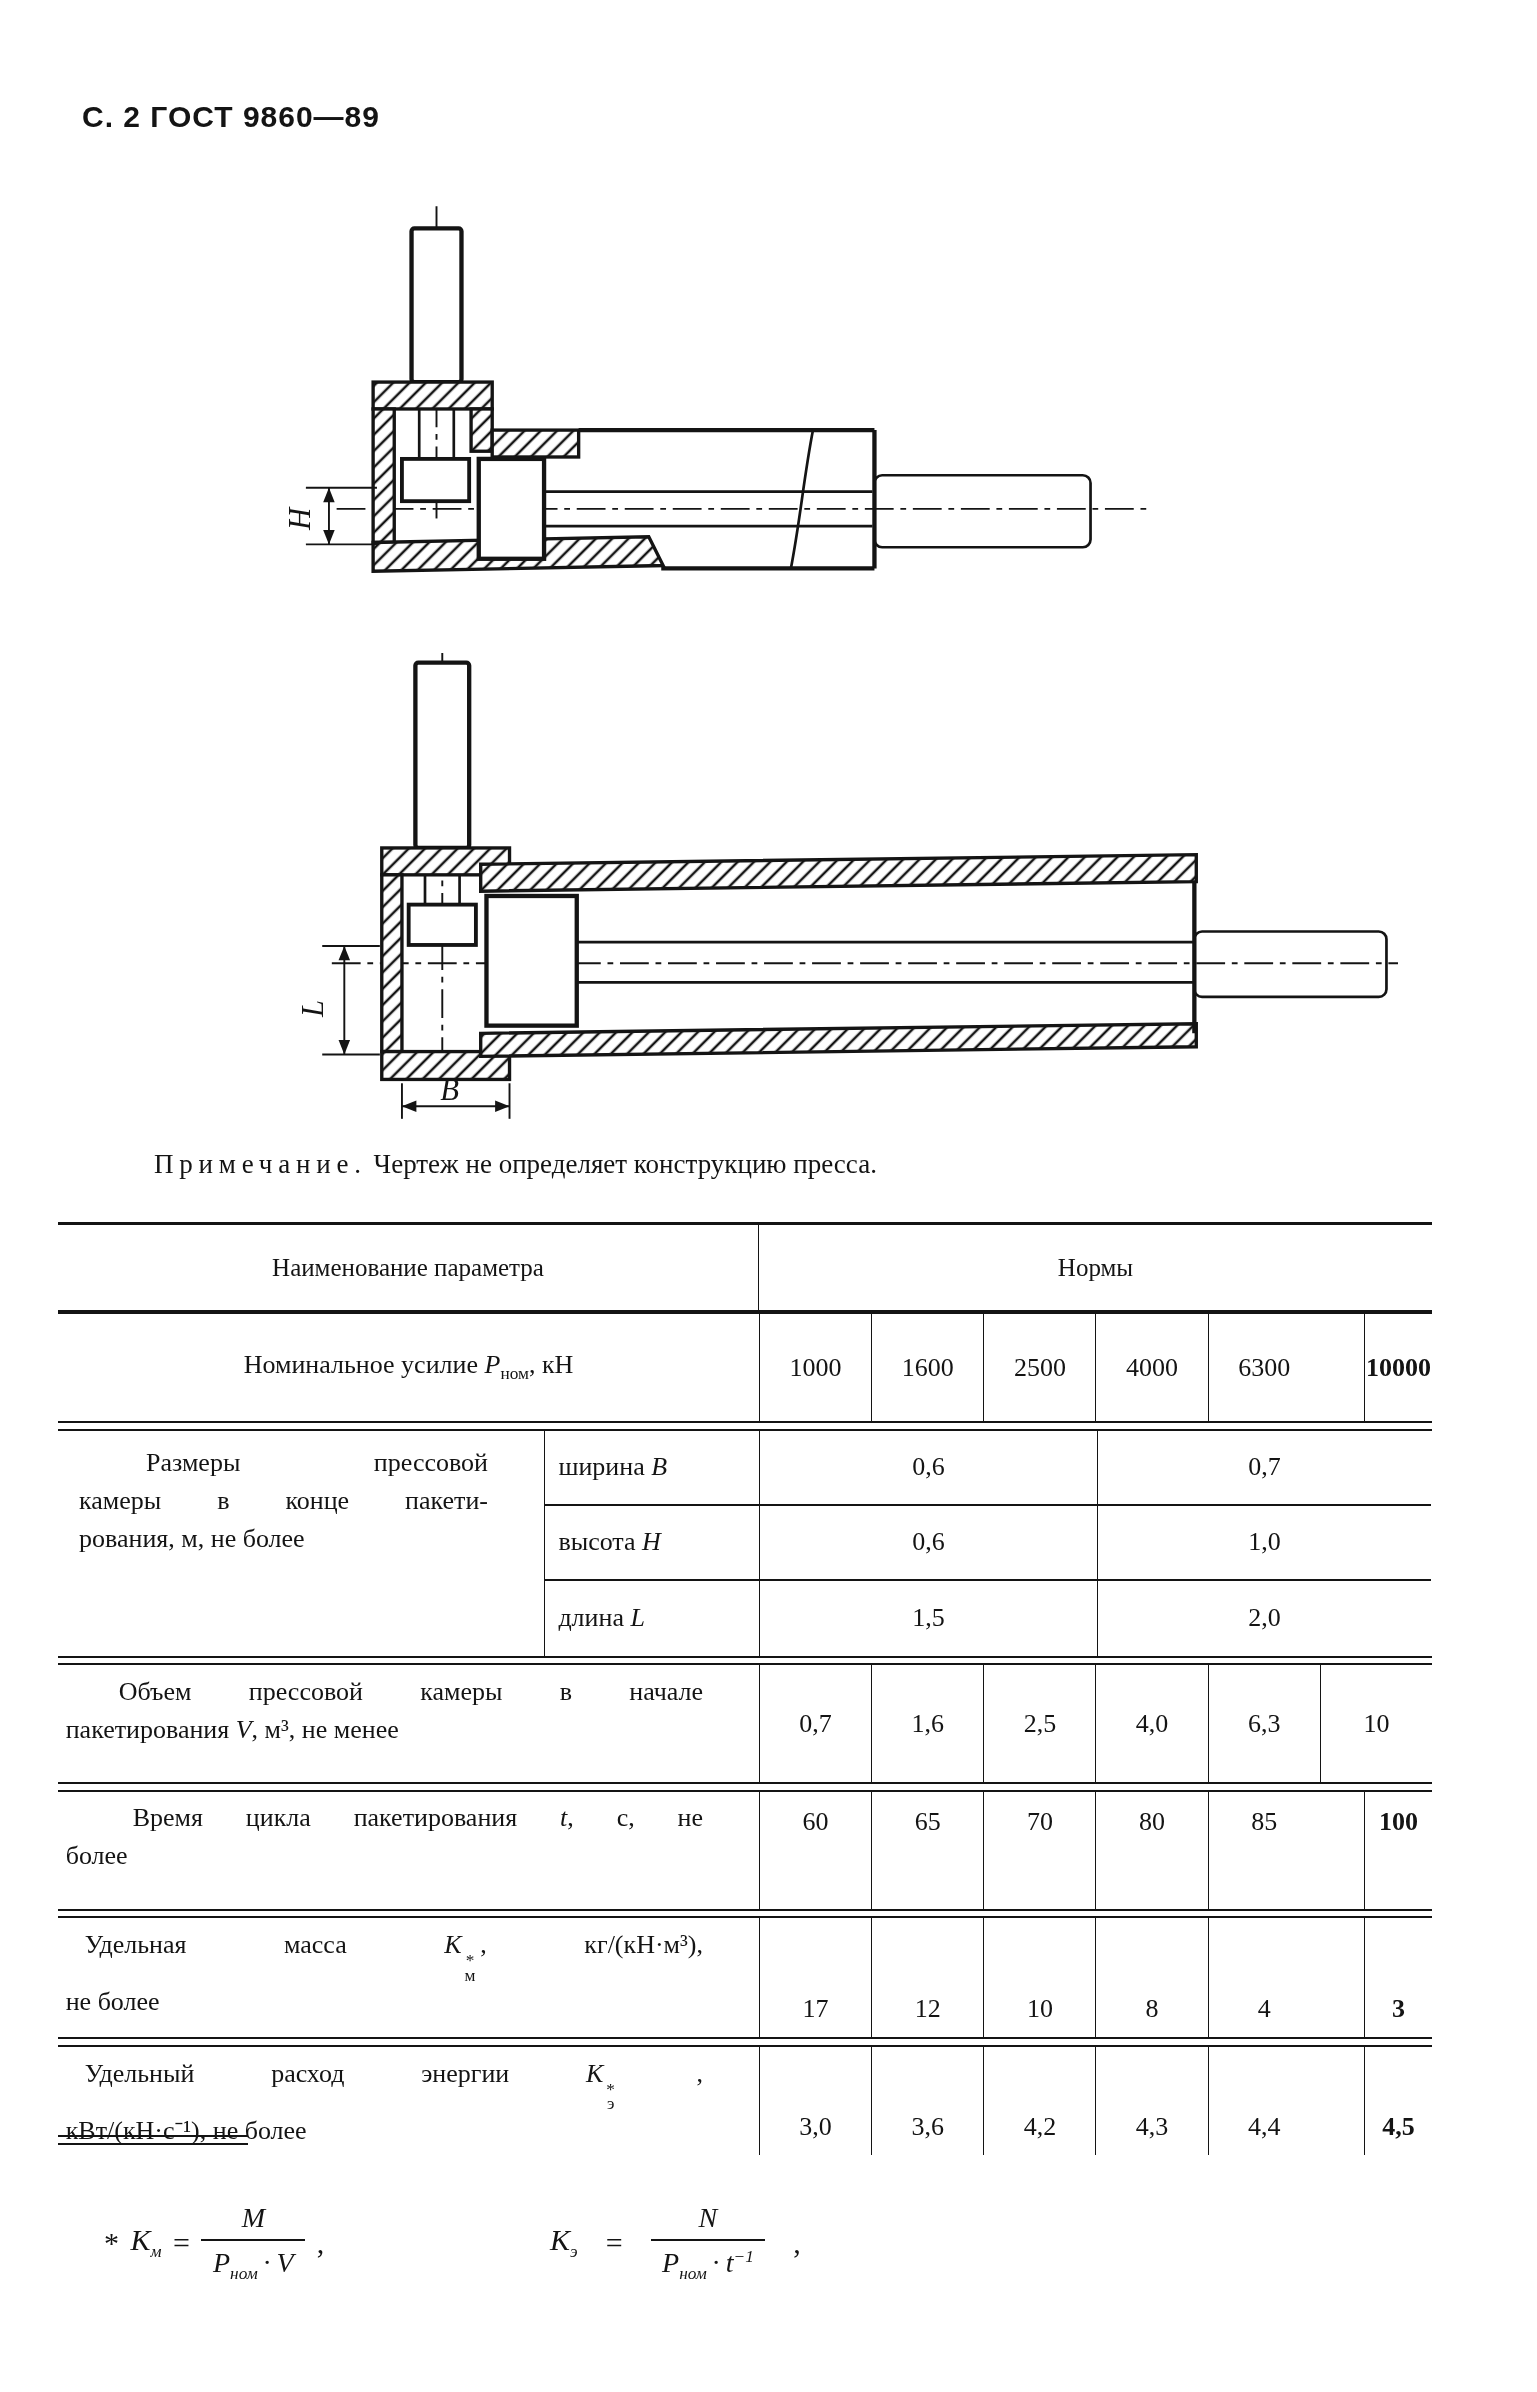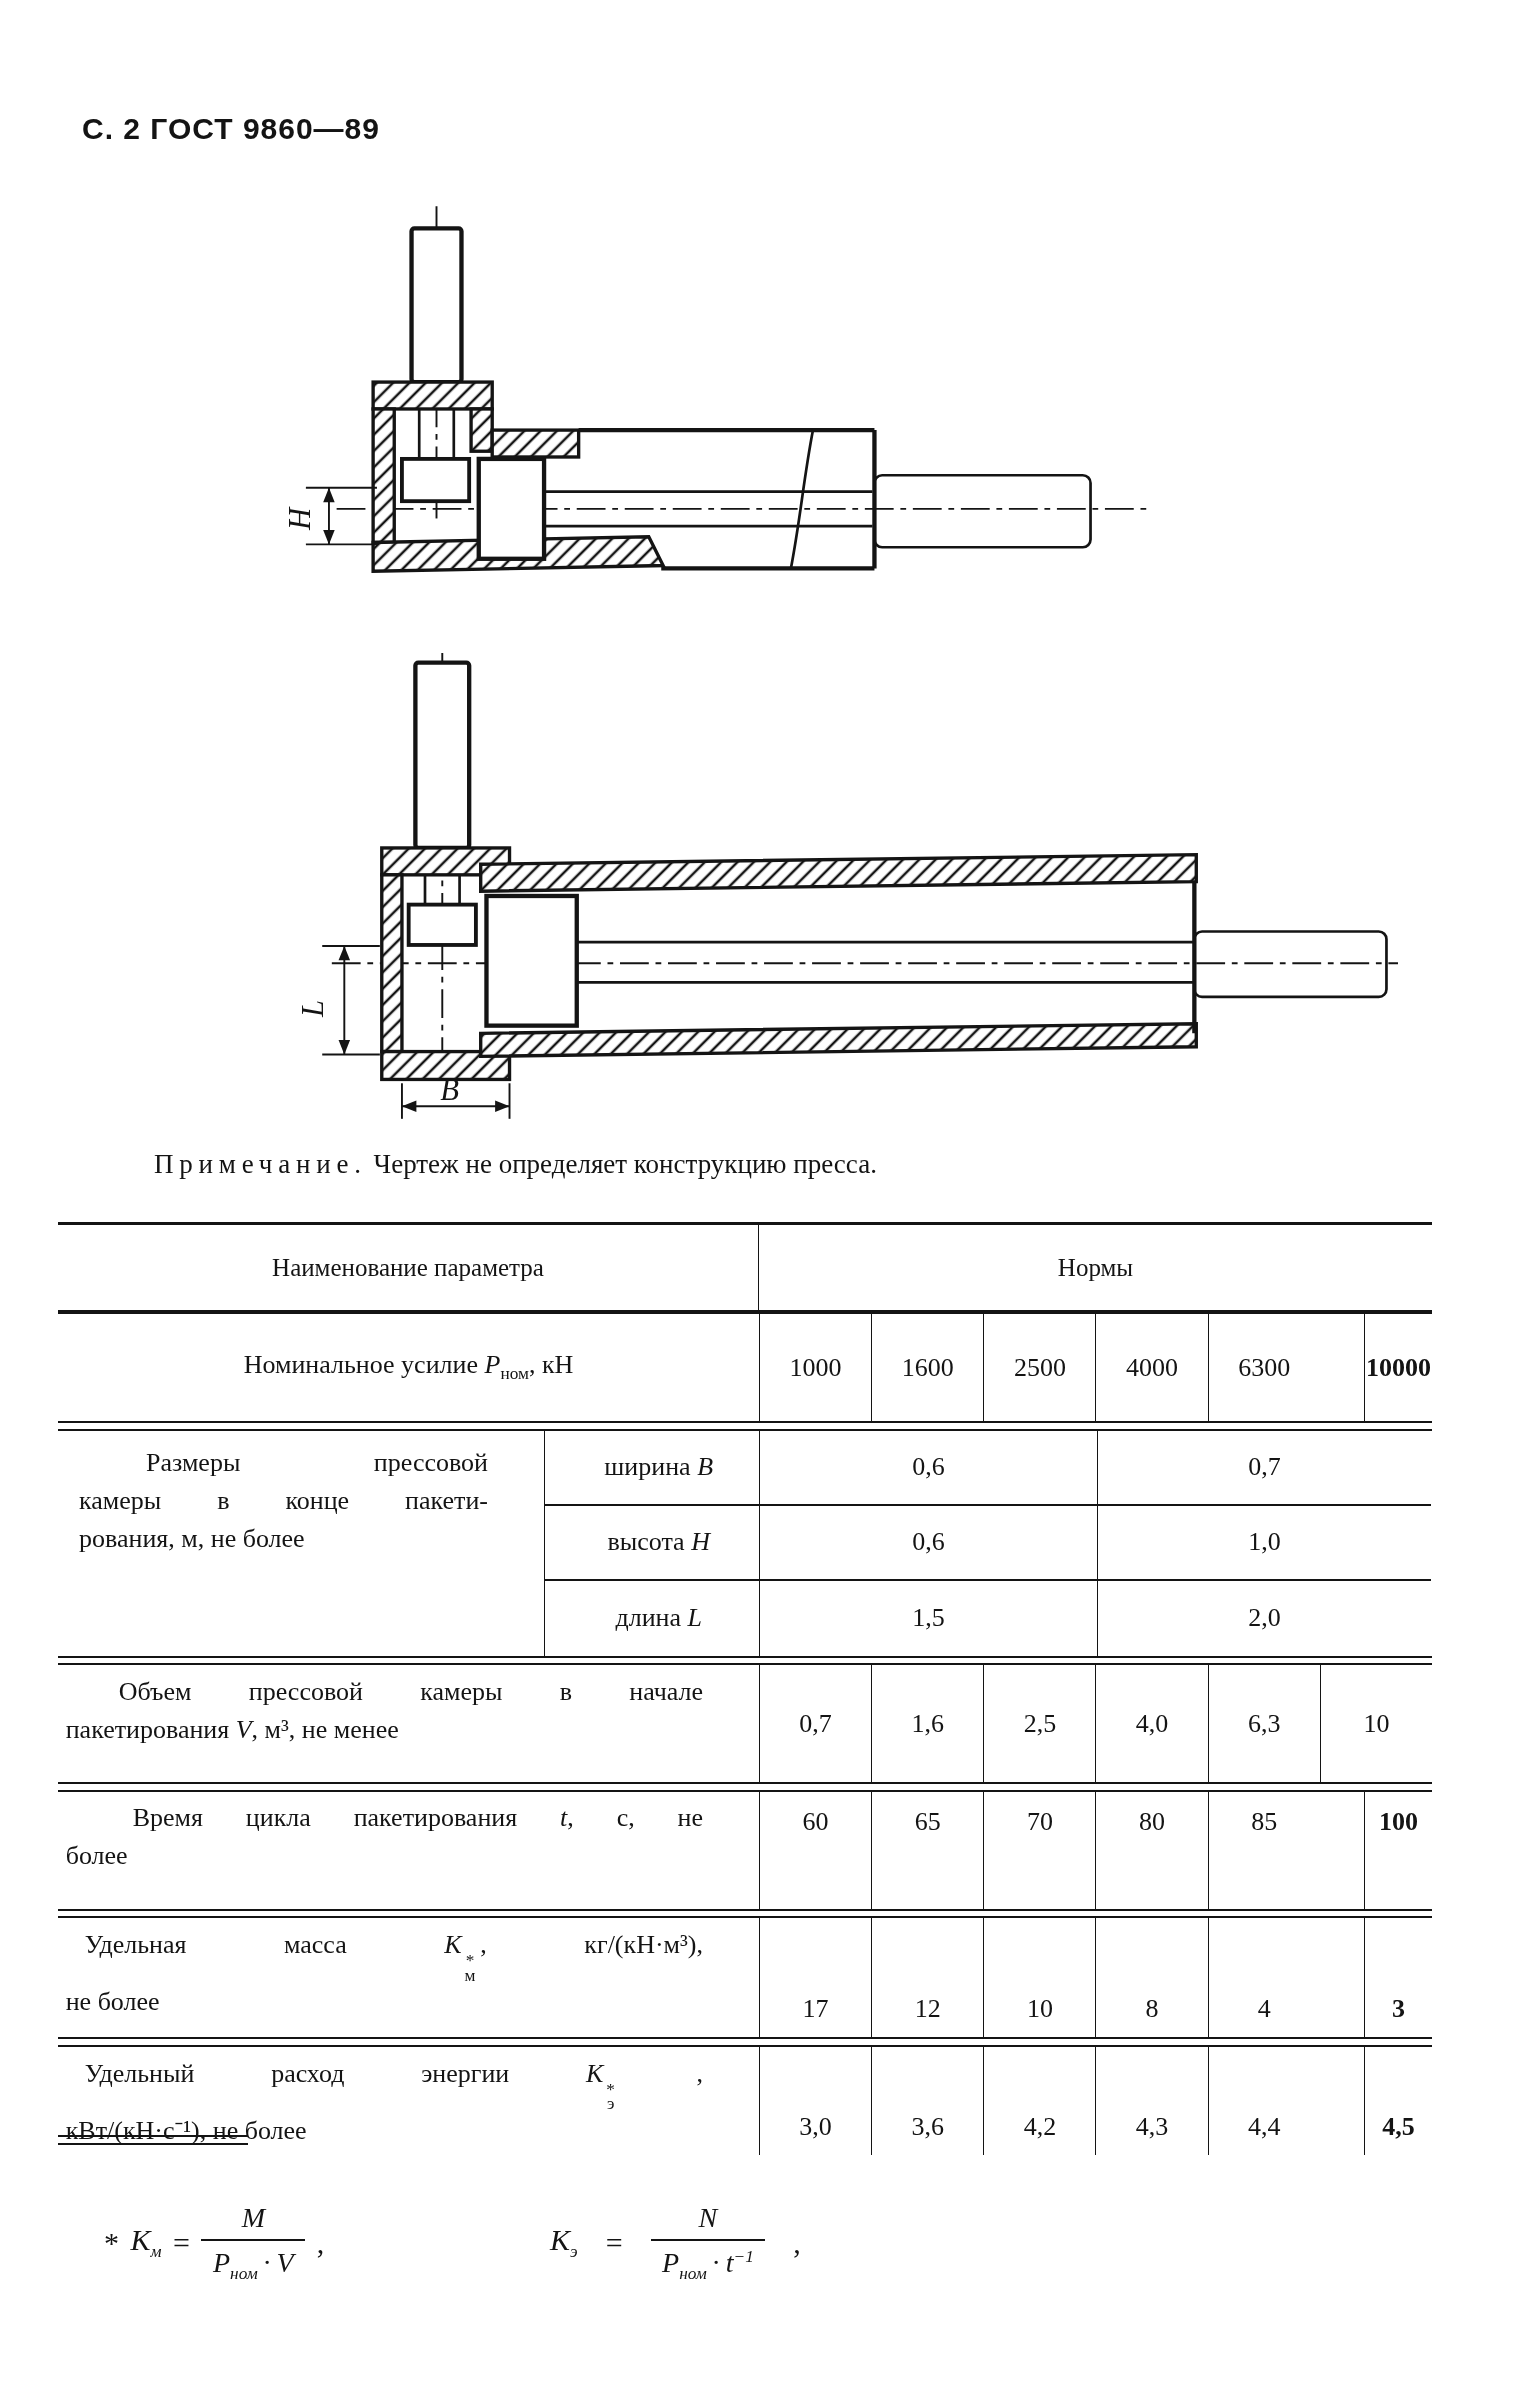--- a/index.html
+++ b/index.html
@@ -1,20 +1,20 @@
 <!DOCTYPE html>
 <html><head>
 <meta charset="utf-8">
 <style>
   html,body{margin:0;padding:0;background:#e8e8e8;}
   .page{position:relative;width:1537px;height:2392px;background:#ffffff;overflow:hidden;
         font-family:"Liberation Serif", serif;color:#141414;}
   .abs{position:absolute;}
   
-  .hdr{left:82px;top:112px;font-family:"Liberation Sans",sans-serif;font-weight:bold;
+  .hdr{left:82px;top:100px;font-family:"Liberation Sans",sans-serif;font-weight:bold;
        font-size:30px;letter-spacing:1px;}
   
   .note{left:154px;top:1149px;font-size:27px;white-space:nowrap;}
   .note .sp{letter-spacing:5.8px;}
   
   #tbl{left:58px;top:1222px;width:1374px;}
   .r4{border-top:3.8px solid #141414;}
   .r5{border-top:4.8px solid #141414;}
   .dbl{height:9.6px;border-top:2.9px solid #141414;border-bottom:2.9px solid #141414;box-sizing:border-box;}
   .hrow{display:grid;grid-template-columns:701px 1fr;height:85px;}
@@ -36,21 +36,21 @@
   .j{text-align:justify;text-align-last:justify;}
   .ind55{padding-left:53px;}
   .ind70{padding-left:67px;}
   .ind20{padding-left:19px;}
   sub{font-size:17.3px;}
   .ss{display:inline-flex;flex-direction:column;align-items:center;font-size:17.3px;
       line-height:14.4px;vertical-align:-13.4px;font-style:normal;margin:0 4.8px 0 2.9px;}
   
   .sizes{display:grid;grid-template-columns:486px 215px 338px 334px;}
   .szcol{display:flex;flex-direction:column;}
-  .szcell{height:75px;box-sizing:border-box;display:flex;align-items:center;font-size:26px;justify-content:center;}
+  .szcell{height:75px;box-sizing:border-box;display:flex;align-items:center;font-size:26px;}
   .szsub{border-left:1.9px solid #141414;padding-left:13.4px;}
   .szval{border-left:1.9px solid #141414;justify-content:center;}
   .sep{border-bottom:2.9px solid #141414;}
   .szmain{padding:13.4px 56px 0 21px;font-size:26px;line-height:38px;}
   
   .fnrule{left:58px;top:2135px;width:190px;}
   .formula{display:flex;align-items:center;gap:11.5px;font-size:30px;font-style:italic;}
   .formula .up{font-style:normal;}
   .frac{display:inline-flex;flex-direction:column;align-items:center;font-size:28px;}
   .num{padding:0 15.4px 4.8px;}

